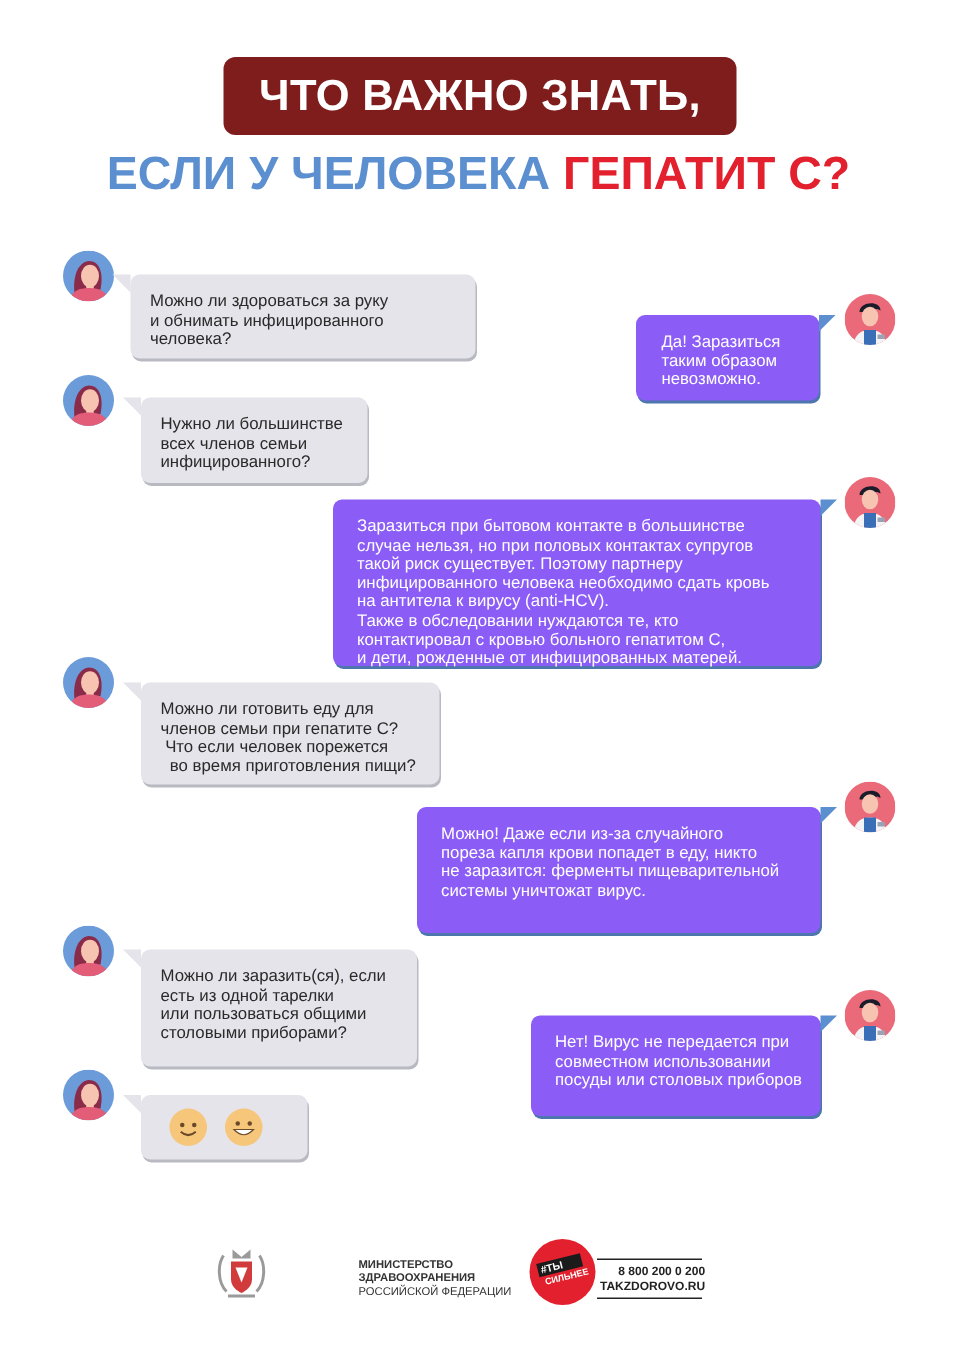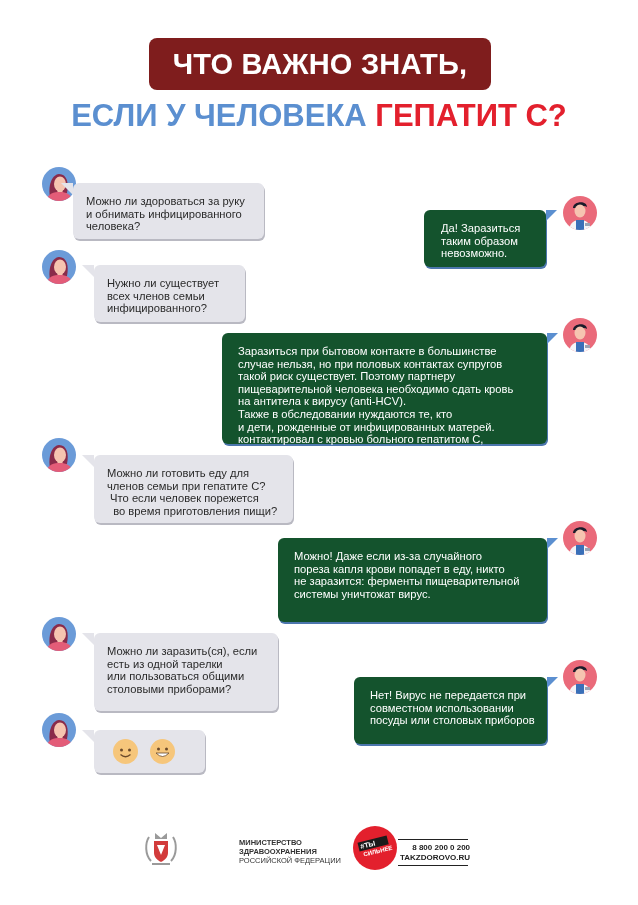--- a/index.html
+++ b/index.html
@@ -27,21 +27,21 @@
   .bubble {
     position: absolute; border-radius: 6px; font-size: 11.2px; line-height: 12.6px;
     box-sizing: border-box;
   }
   .bubble.q {
     background: #e4e4ea; color: #2a2a2a;
     box-shadow: 1px 2px 0 #b9b9c2;
     padding: 12px 12px 10px 13px;
   }
   .bubble.a {
-    background: #14532d; color: #ffffff;
+    background: #8b5cf6; color: #ffffff;
     box-shadow: 1px 2px 0 #4c76ad;
     padding: 12px 12px 10px 16px;
   }
   .bubble.q::before {
     content: ""; position: absolute; left: -12px; top: 0;
     border-top: 12px solid #e4e4ea; border-left: 12px solid transparent;
   }
   .bubble.a::after {
     content: ""; position: absolute; right: -11px; top: 0;
     border-top: 11px solid #5b8fd0; border-right: 11px solid transparent;
@@ -91,21 +91,21 @@
       <rect x="22" y="27" width="5" height="3" fill="#9aa3b5"></rect>
     </symbol>
   </defs>
 </svg>
 
 <div class="avatar" style="left:42px; top:167px;">
   <svg width="34" height="34">
       <use href="#woman"></use>
     </svg>
 </div>
-<div class="bubble q" style="left:73px; top:183px; width:191px; height:56px;">
+<div class="bubble q" style="left:87px; top:183px; width:230px; height:56px;">
   <span class="line">Можно ли здороваться за руку</span>
   <span class="line">и обнимать инфицированного</span>
   <span class="line">человека?</span>
 </div>
 
 <div class="avatar" style="left:563px; top:196px;">
   <svg width="34" height="34">
       <use href="#doctor"></use>
     </svg>
 </div>
@@ -114,39 +114,39 @@
   <span class="line">таким образом</span>
   <span class="line">невозможно.</span>
 </div>
 
 <div class="avatar" style="left:42px; top:250px;">
   <svg width="34" height="34">
       <use href="#woman"></use>
     </svg>
 </div>
 <div class="bubble q" style="left:94px; top:265px; width:151px; height:57px;">
-  <span class="line">Нужно ли существует</span>
+  <span class="line">Нужно ли большинстве</span>
   <span class="line">всех членов семьи</span>
   <span class="line">инфицированного?</span>
 </div>
 
 <div class="avatar" style="left:563px; top:318px;">
   <svg width="34" height="34">
       <use href="#doctor"></use>
     </svg>
 </div>
 <div class="bubble a" style="left:222px; top:333px; width:325px; height:111px;">
   <span class="line">Заразиться при бытовом контакте в большинстве</span>
   <span class="line">случае нельзя, но при половых контактах супругов</span>
   <span class="line">такой риск существует. Поэтому партнеру</span>
-  <span class="line">пищеварительной человека необходимо сдать кровь</span>
+  <span class="line">инфицированного человека необходимо сдать кровь</span>
   <span class="line">на антитела к вирусу (anti-HCV).</span>
   <span class="line">Также в обследовании нуждаются те, кто</span>
+  <span class="line">контактировал с кровью больного гепатитом С,</span>
   <span class="line">и дети, рожденные от инфицированных матерей.</span>
-  <span class="line">контактировал с кровью больного гепатитом С,</span>
 </div>
 
 <div class="avatar" style="left:42px; top:438px;">
   <svg width="34" height="34">
       <use href="#woman"></use>
     </svg>
 </div>
 <div class="bubble q" style="left:94px; top:455px; width:199px; height:68px;">
   <span class="line">Можно ли готовить еду для</span>
   <span class="line">членов семьи при гепатите С?</span>

